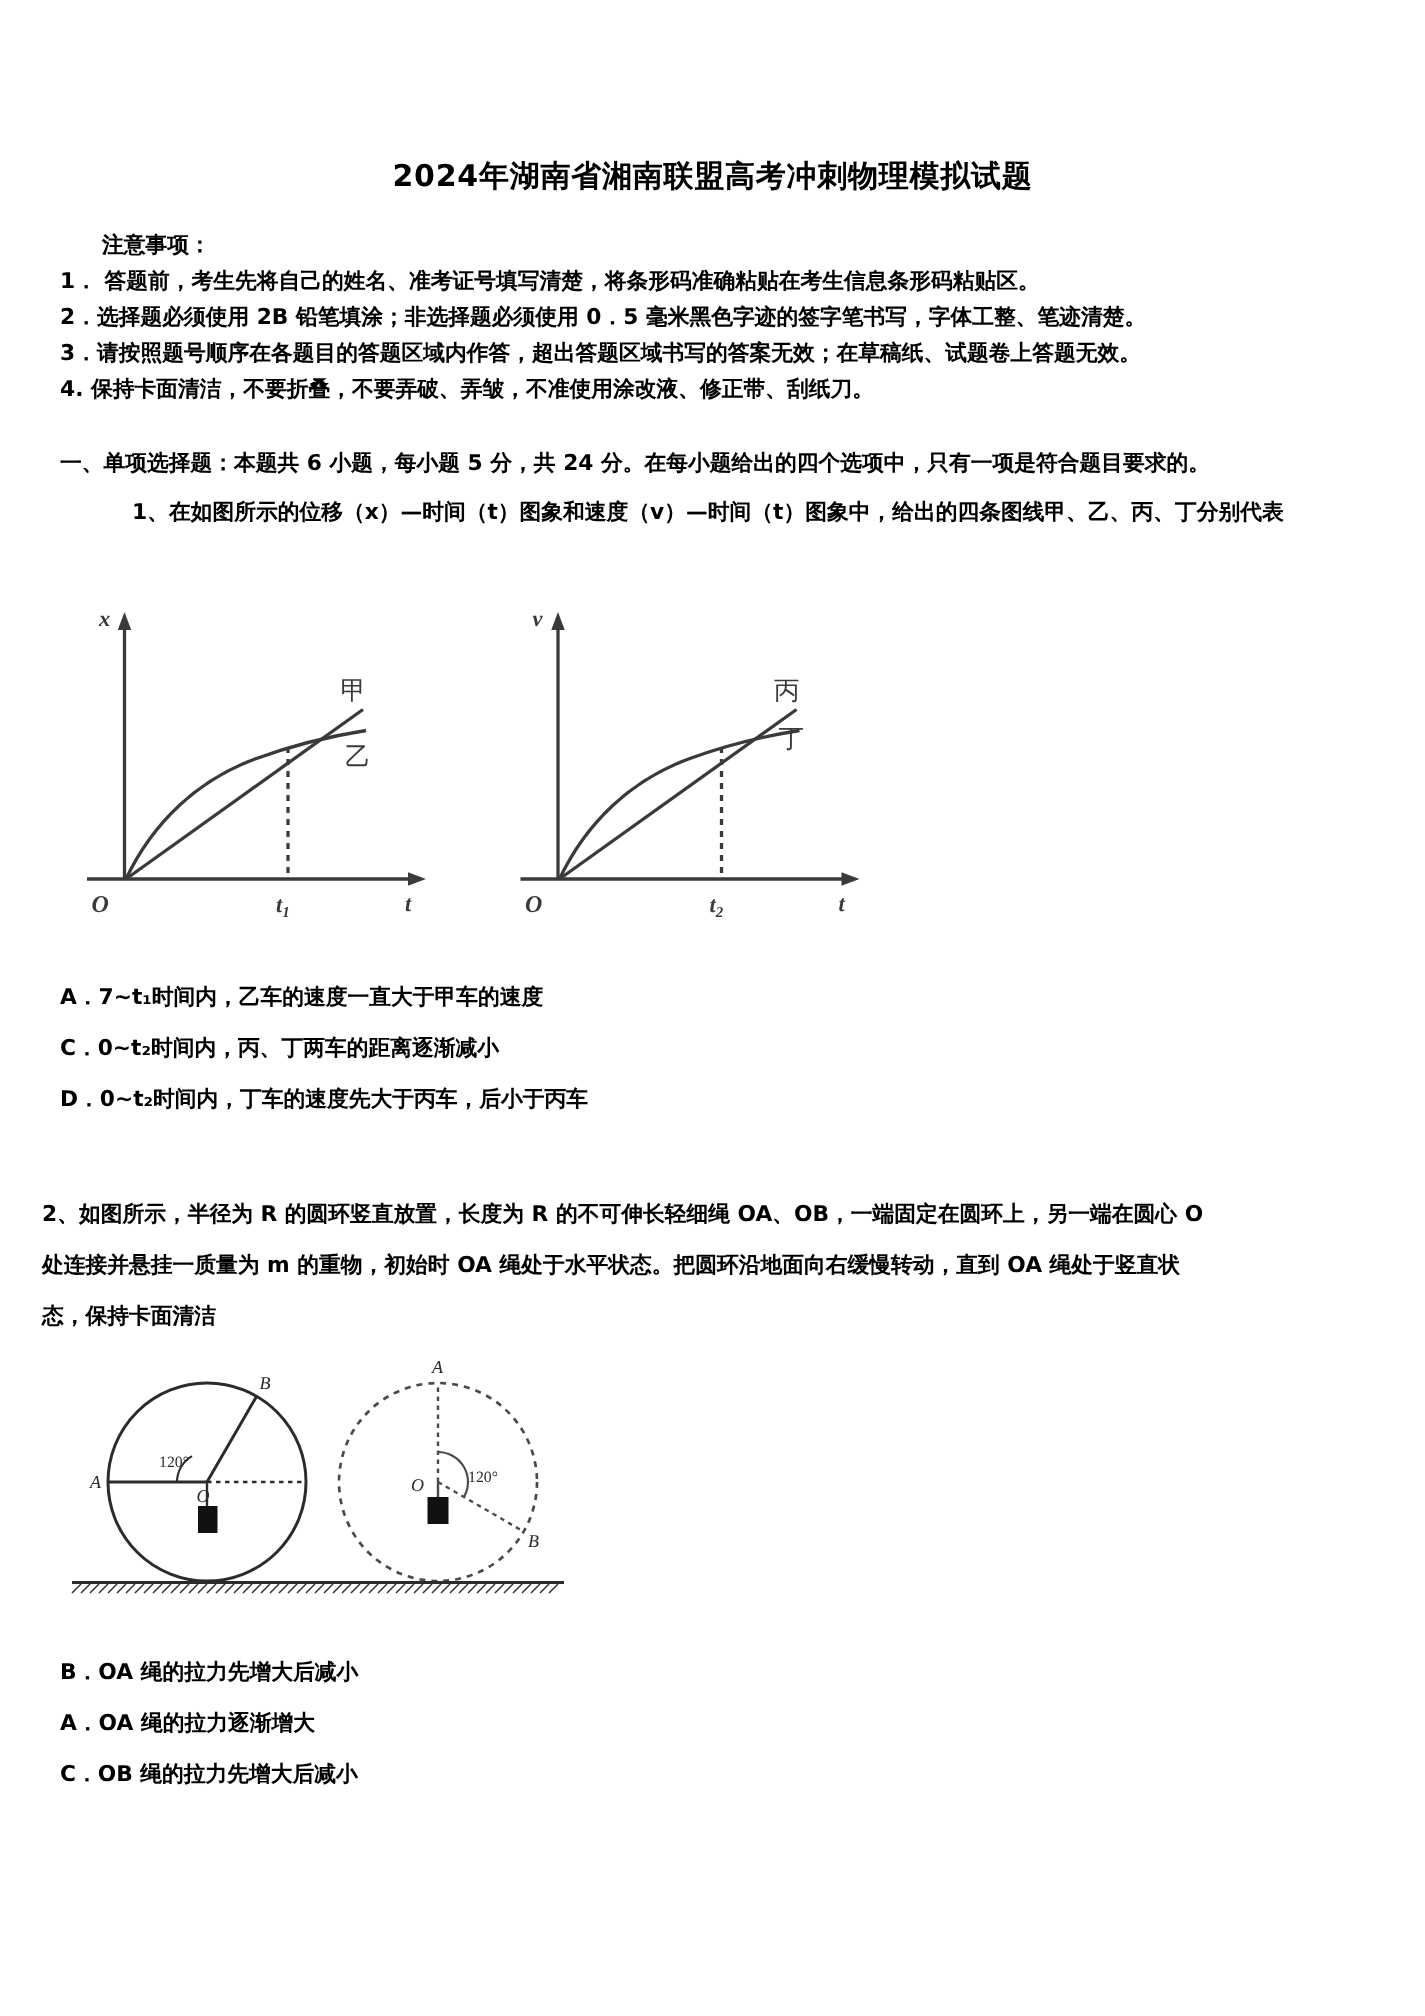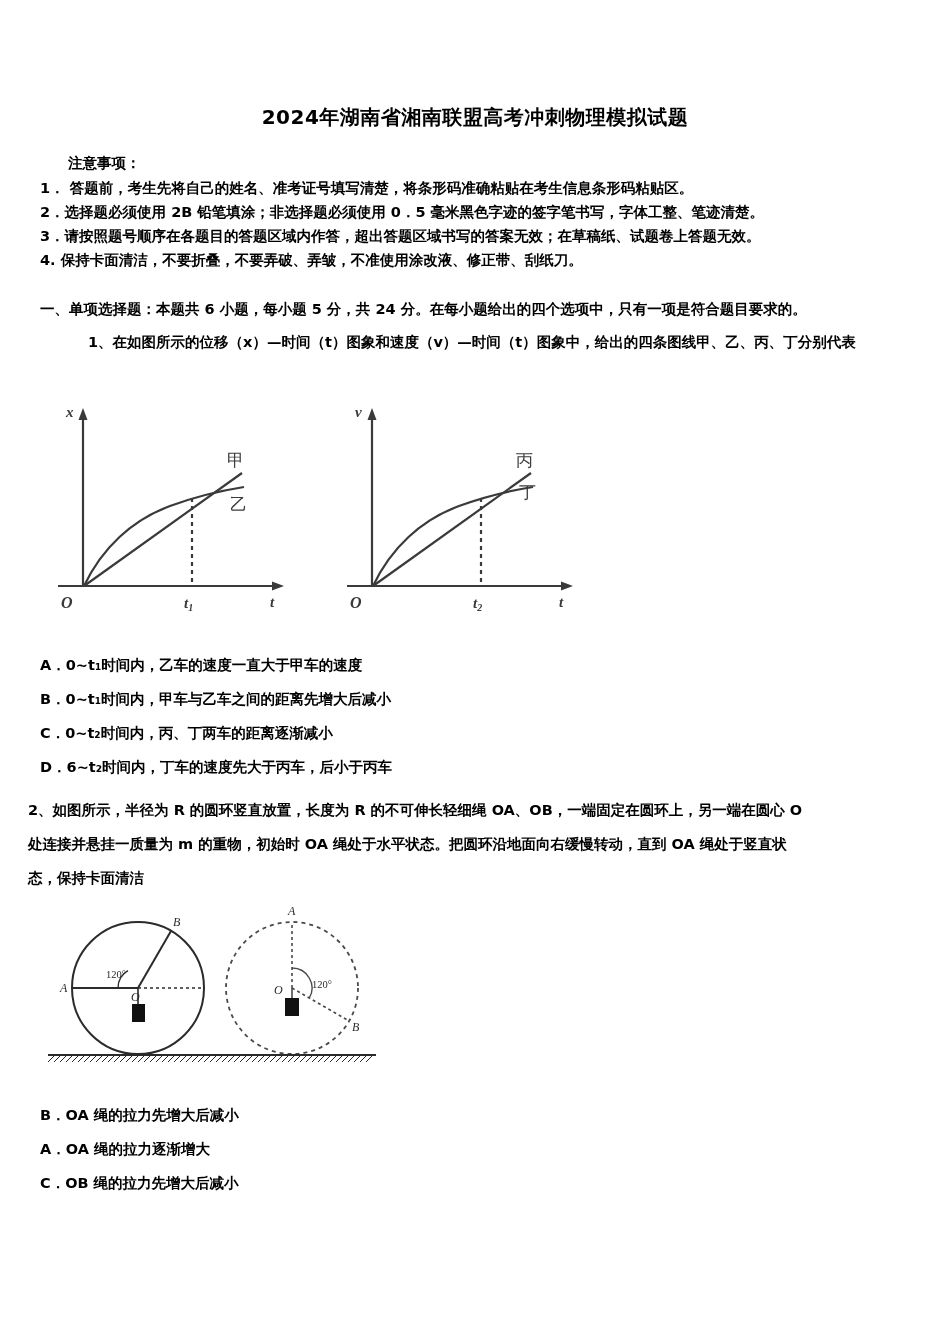--- a/index.html
+++ b/index.html
@@ -172,24 +172,23 @@
       <text x="315" y="19" font-family="Liberation Serif, serif" font-style="italic" font-weight="bold" font-size="15" fill="#3a3a3a">v</text>
       <text x="310" y="210" font-family="Liberation Serif, serif" font-style="italic" font-weight="bold" font-size="16" fill="#3a3a3a">O</text>
       <text x="519" y="209" font-family="Liberation Serif, serif" font-style="italic" font-weight="bold" font-size="15" fill="#3a3a3a">t</text>
       <text x="433" y="210" font-family="Liberation Serif, serif" font-style="italic" font-weight="bold" font-size="15" fill="#3a3a3a">t<tspan font-size="10" dy="3">2</tspan></text>
       <text x="476" y="68" font-family="DejaVu Sans, sans-serif" font-size="17" fill="#3a3a3a">丙</text>
       <text x="479" y="100" font-family="DejaVu Sans, sans-serif" font-size="17" fill="#3a3a3a">丁</text>
     </svg>
   </div>
 
   <div class="q1-options">
-    <div class="opt">A．0~t₁时间内，乙车的速度一直大于甲车的速度</div>
-    <div class="opt">B．0~t₁时间内，甲车与乙车之间的距离先增大后减小</div>
+    <div class="opt">A．7~t₁时间内，乙车的速度一直大于甲车的速度</div>
     <div class="opt">C．0~t₂时间内，丙、丁两车的距离逐渐减小</div>
-    <div class="opt">D．6~t₂时间内，丁车的速度先大于丙车，后小于丙车</div>
+    <div class="opt">D．0~t₂时间内，丁车的速度先大于丙车，后小于丙车</div>
   </div>
 
   <div class="q2-stem">
     <span>2、</span><span>如图所示，半径为 R 的圆环竖直放置，长度为 R 的不可伸长轻细绳 OA、OB，一端固定在圆环上，另一端在圆心 O</span><br>
     <span>处连接并悬挂一质量为 m 的重物，初始时 OA 绳处于水平状态。把圆环沿地面向右缓慢转动，直到 OA 绳处于竖直状</span><br>
     <span>态，保持卡面清洁</span>
   </div>
 
   <div class="figure2">
     <svg width="400" height="170" viewBox="0 0 400 170" xmlns="http://www.w3.org/2000/svg">

